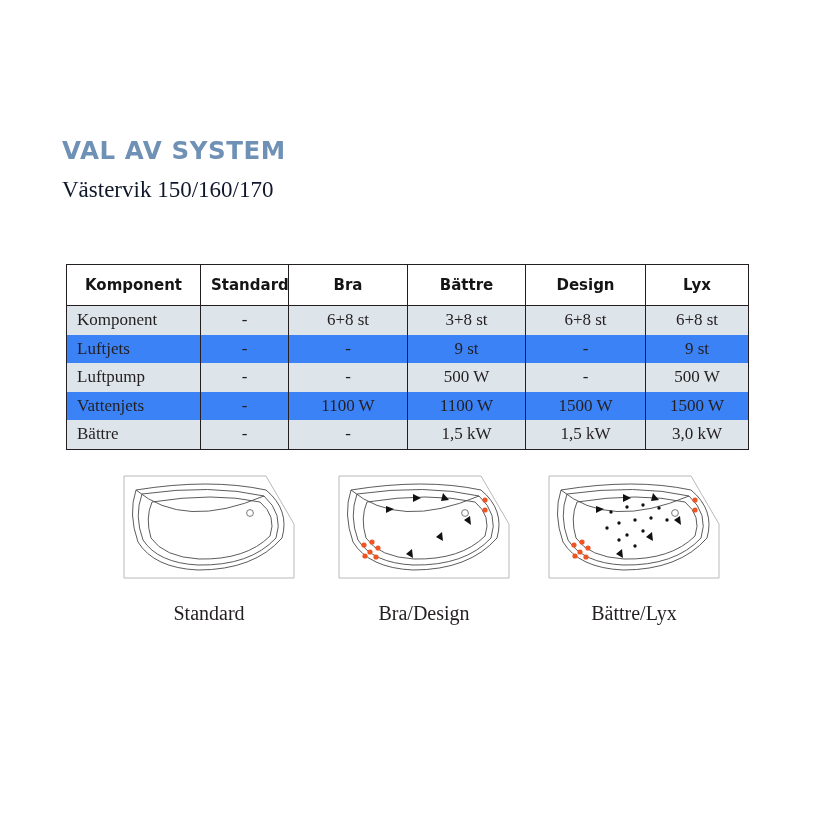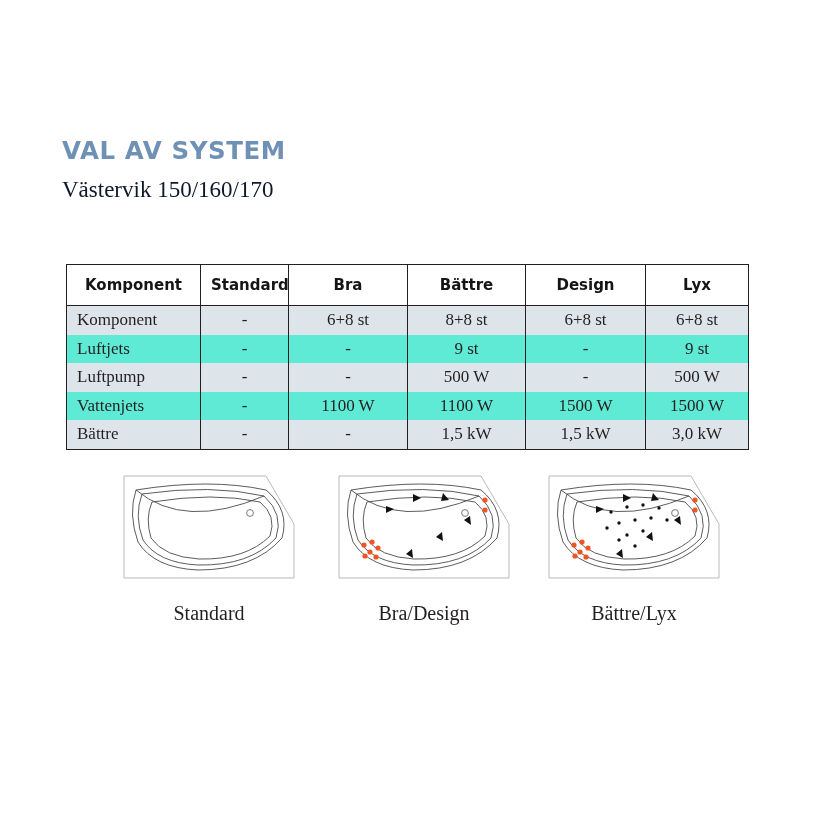--- a/index.html
+++ b/index.html
@@ -100,21 +100,21 @@
   .spec-table td:first-child {
     text-align: left;
   }
   .spec-table td:last-child {
     border-right: none;
   }
   .spec-table tbody tr.odd td {
     background: #dde4ea;
   }
   .spec-table tbody tr.even td {
-    background: #5eead4;
+    background: #3b82f6;
   }
 
   
   .diagram-row {
     position: absolute;
     left: 66px;
     top: 468px;
     width: 700px;
     height: 160px;
   }
@@ -169,21 +169,21 @@
         <th>Bättre</th>
         <th>Design</th>
         <th>Lyx</th>
       </tr>
     </thead>
     <tbody>
       <tr class="odd">
         <td>Komponent</td>
         <td>-</td>
         <td>6+8 st</td>
-        <td>8+8 st</td>
+        <td>3+8 st</td>
         <td>6+8 st</td>
         <td>6+8 st</td>
       </tr>
       <tr class="even">
         <td>Luftjets</td>
         <td>-</td>
         <td>-</td>
         <td>9 st</td>
         <td>-</td>
         <td>9 st</td>

